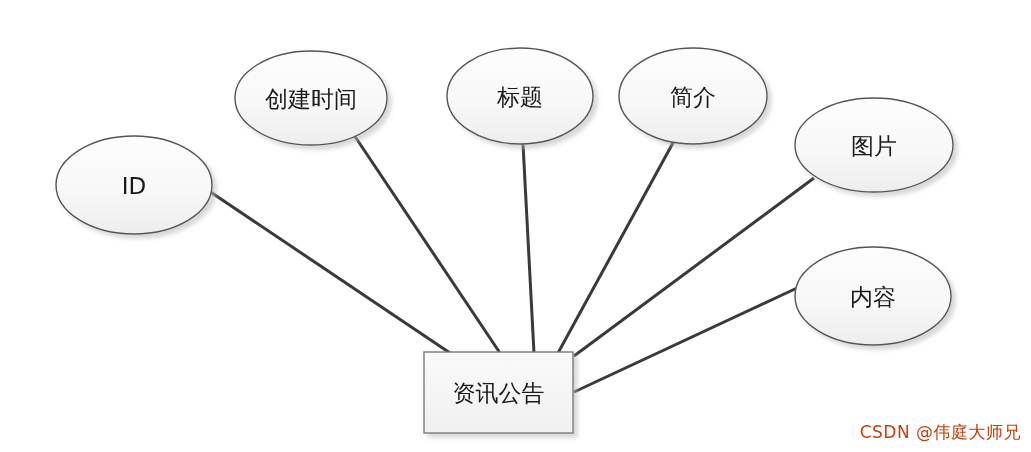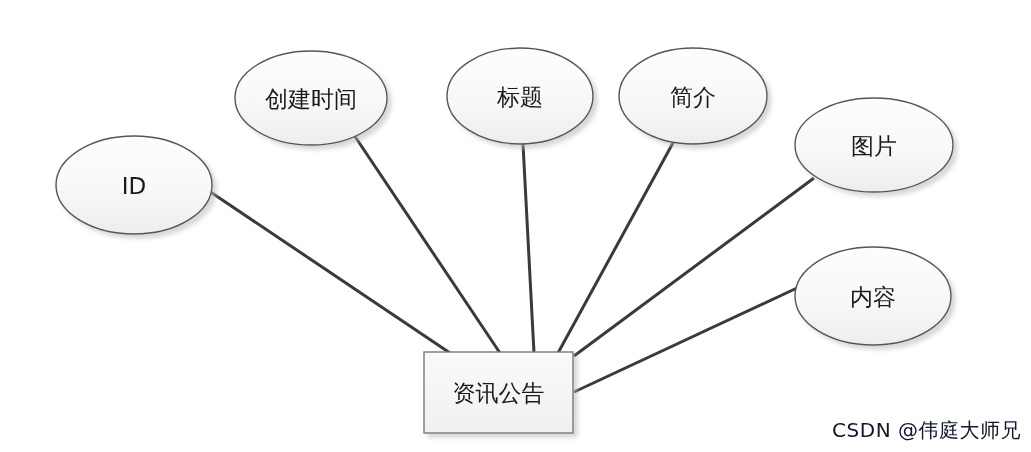--- a/index.html
+++ b/index.html
@@ -36,22 +36,22 @@
     fill: #1a1a1a;
     text-anchor: middle;
     dominant-baseline: central;
     white-space: pre;
   }
   .watermark-text {
     position: absolute;
     right: 10px;
     bottom: 8px;
     font-family: "DejaVu Sans", "Liberation Sans", sans-serif;
-    font-size: 20px;
-    color: #0f172a;
+    font-size: 17px;
+    color: #c2410c;
     letter-spacing: 0.5px;
     user-select: none;
   }
 </style>
 </head>
 <body>
 
 <div id="canvas">
 
   <svg id="diagram-svg" viewBox="0 0 1031 452" xmlns="http://www.w3.org/2000/svg">

